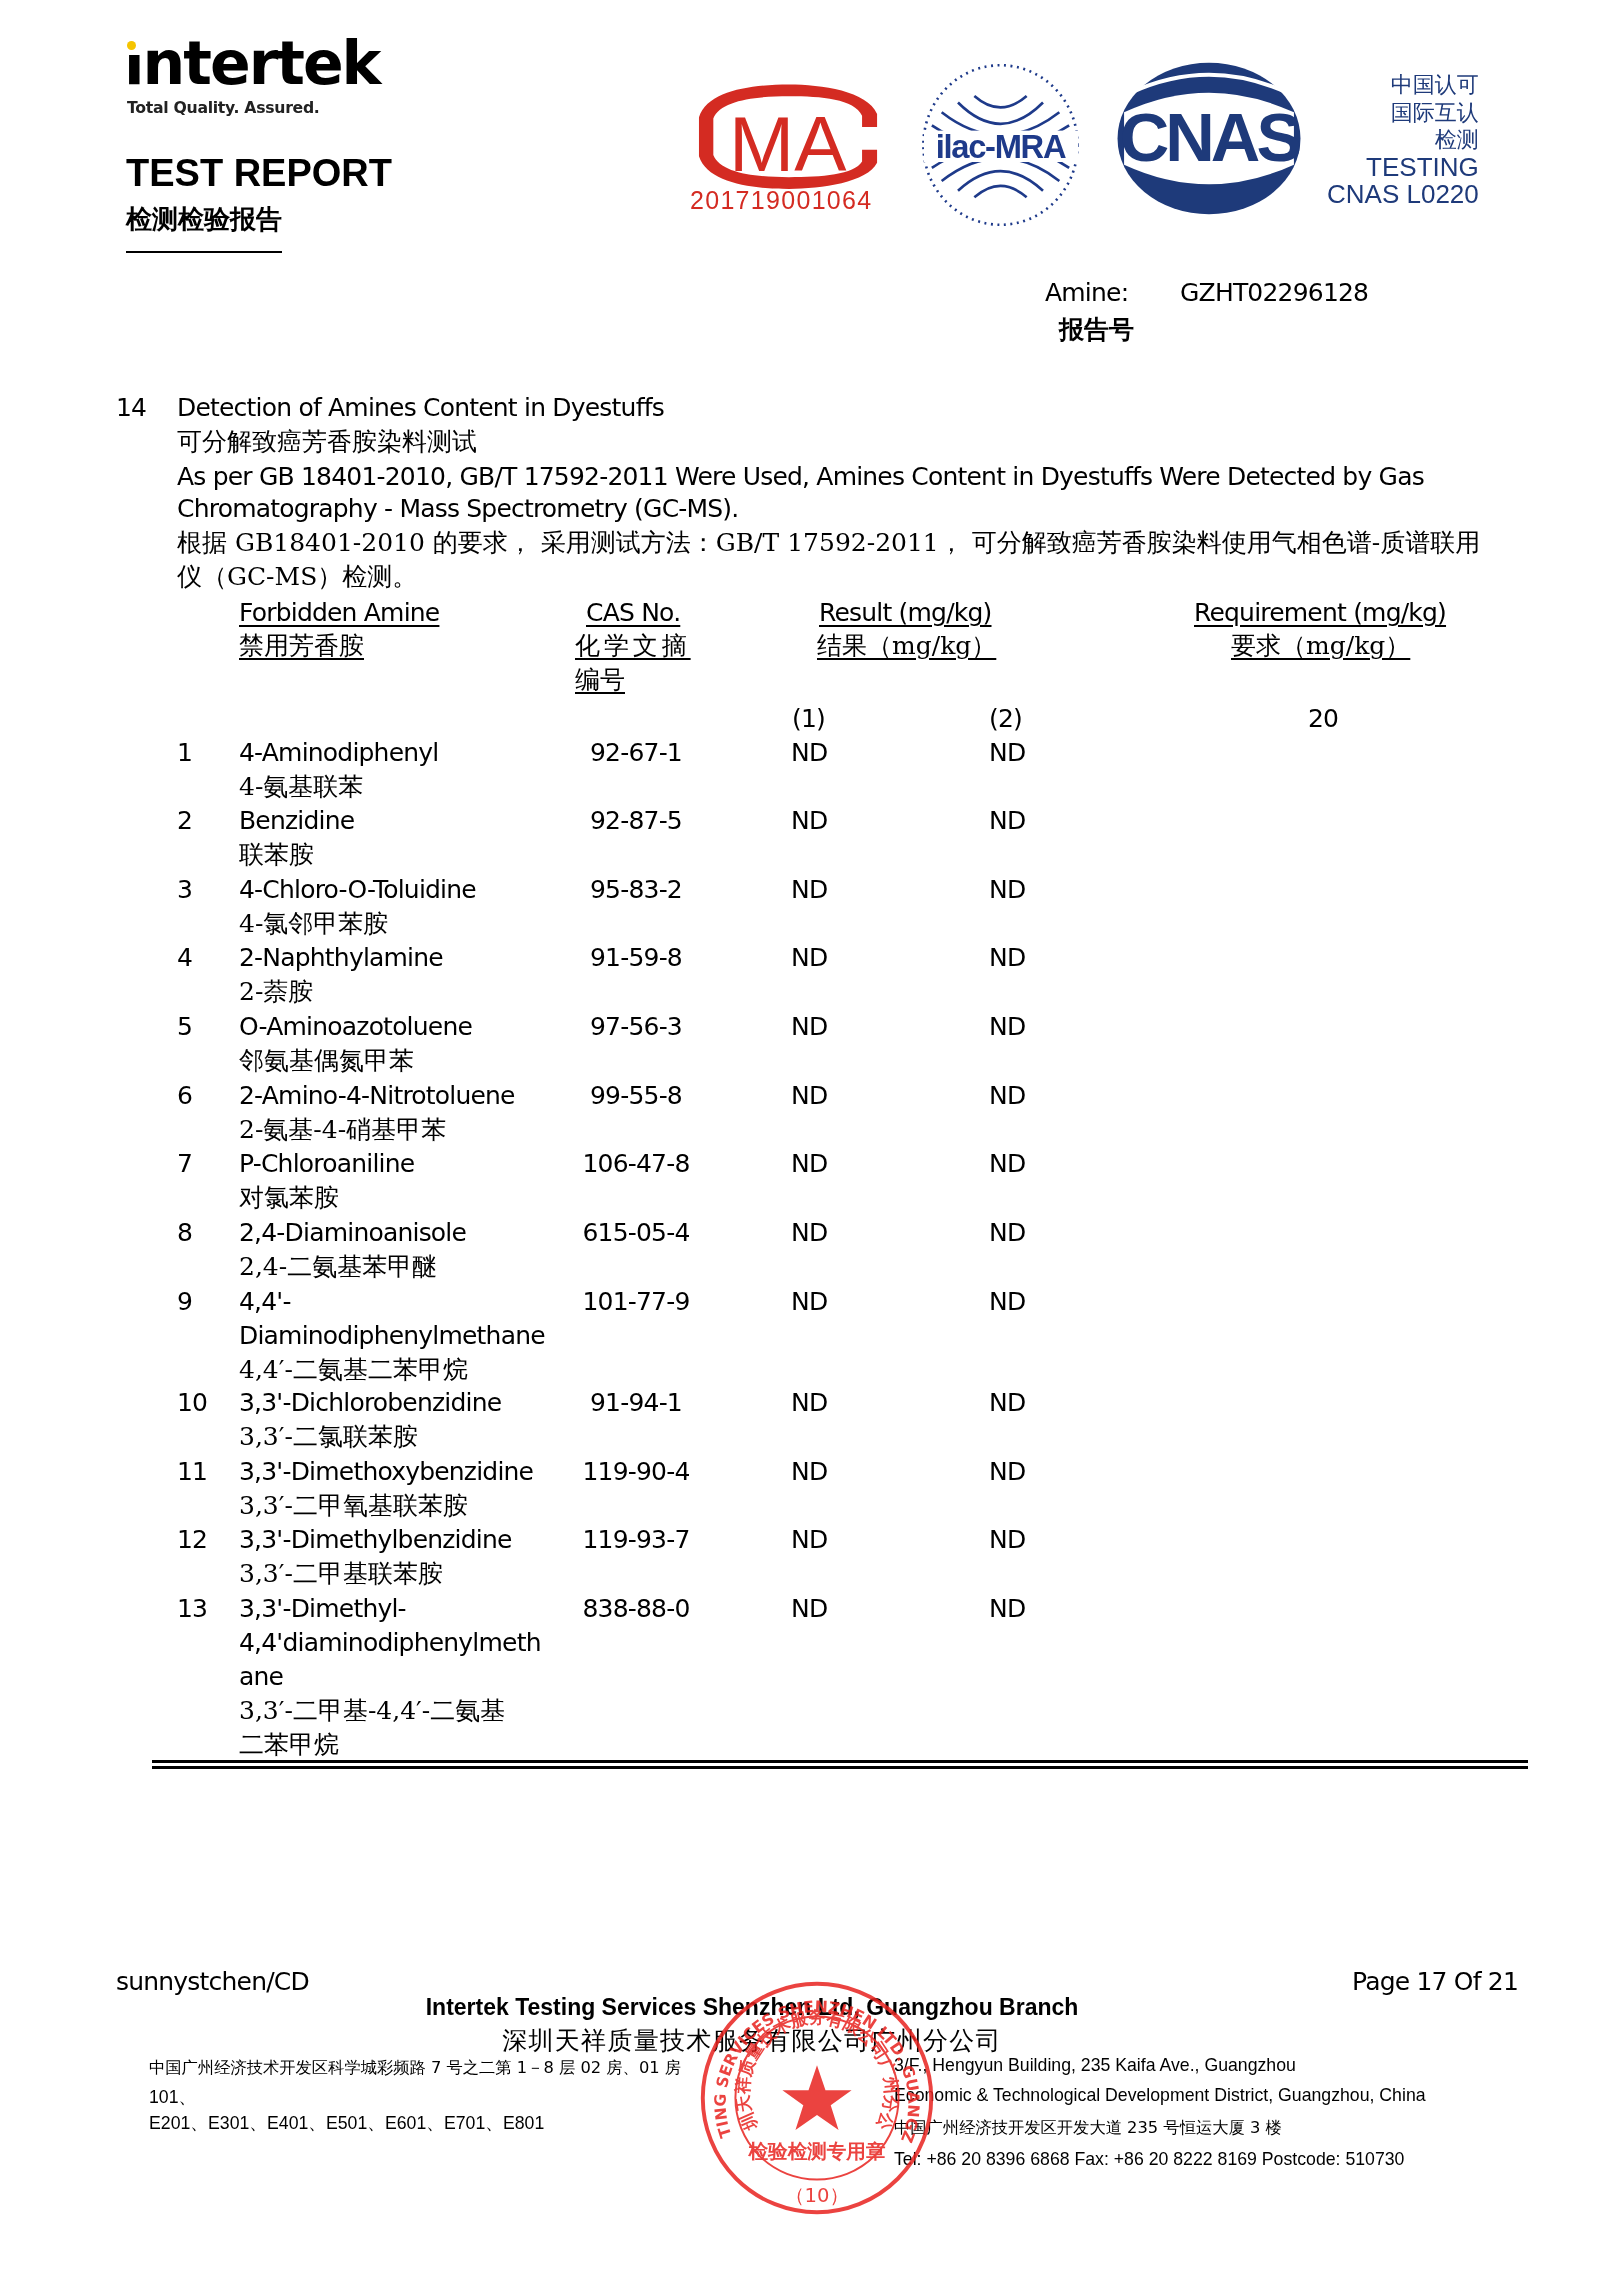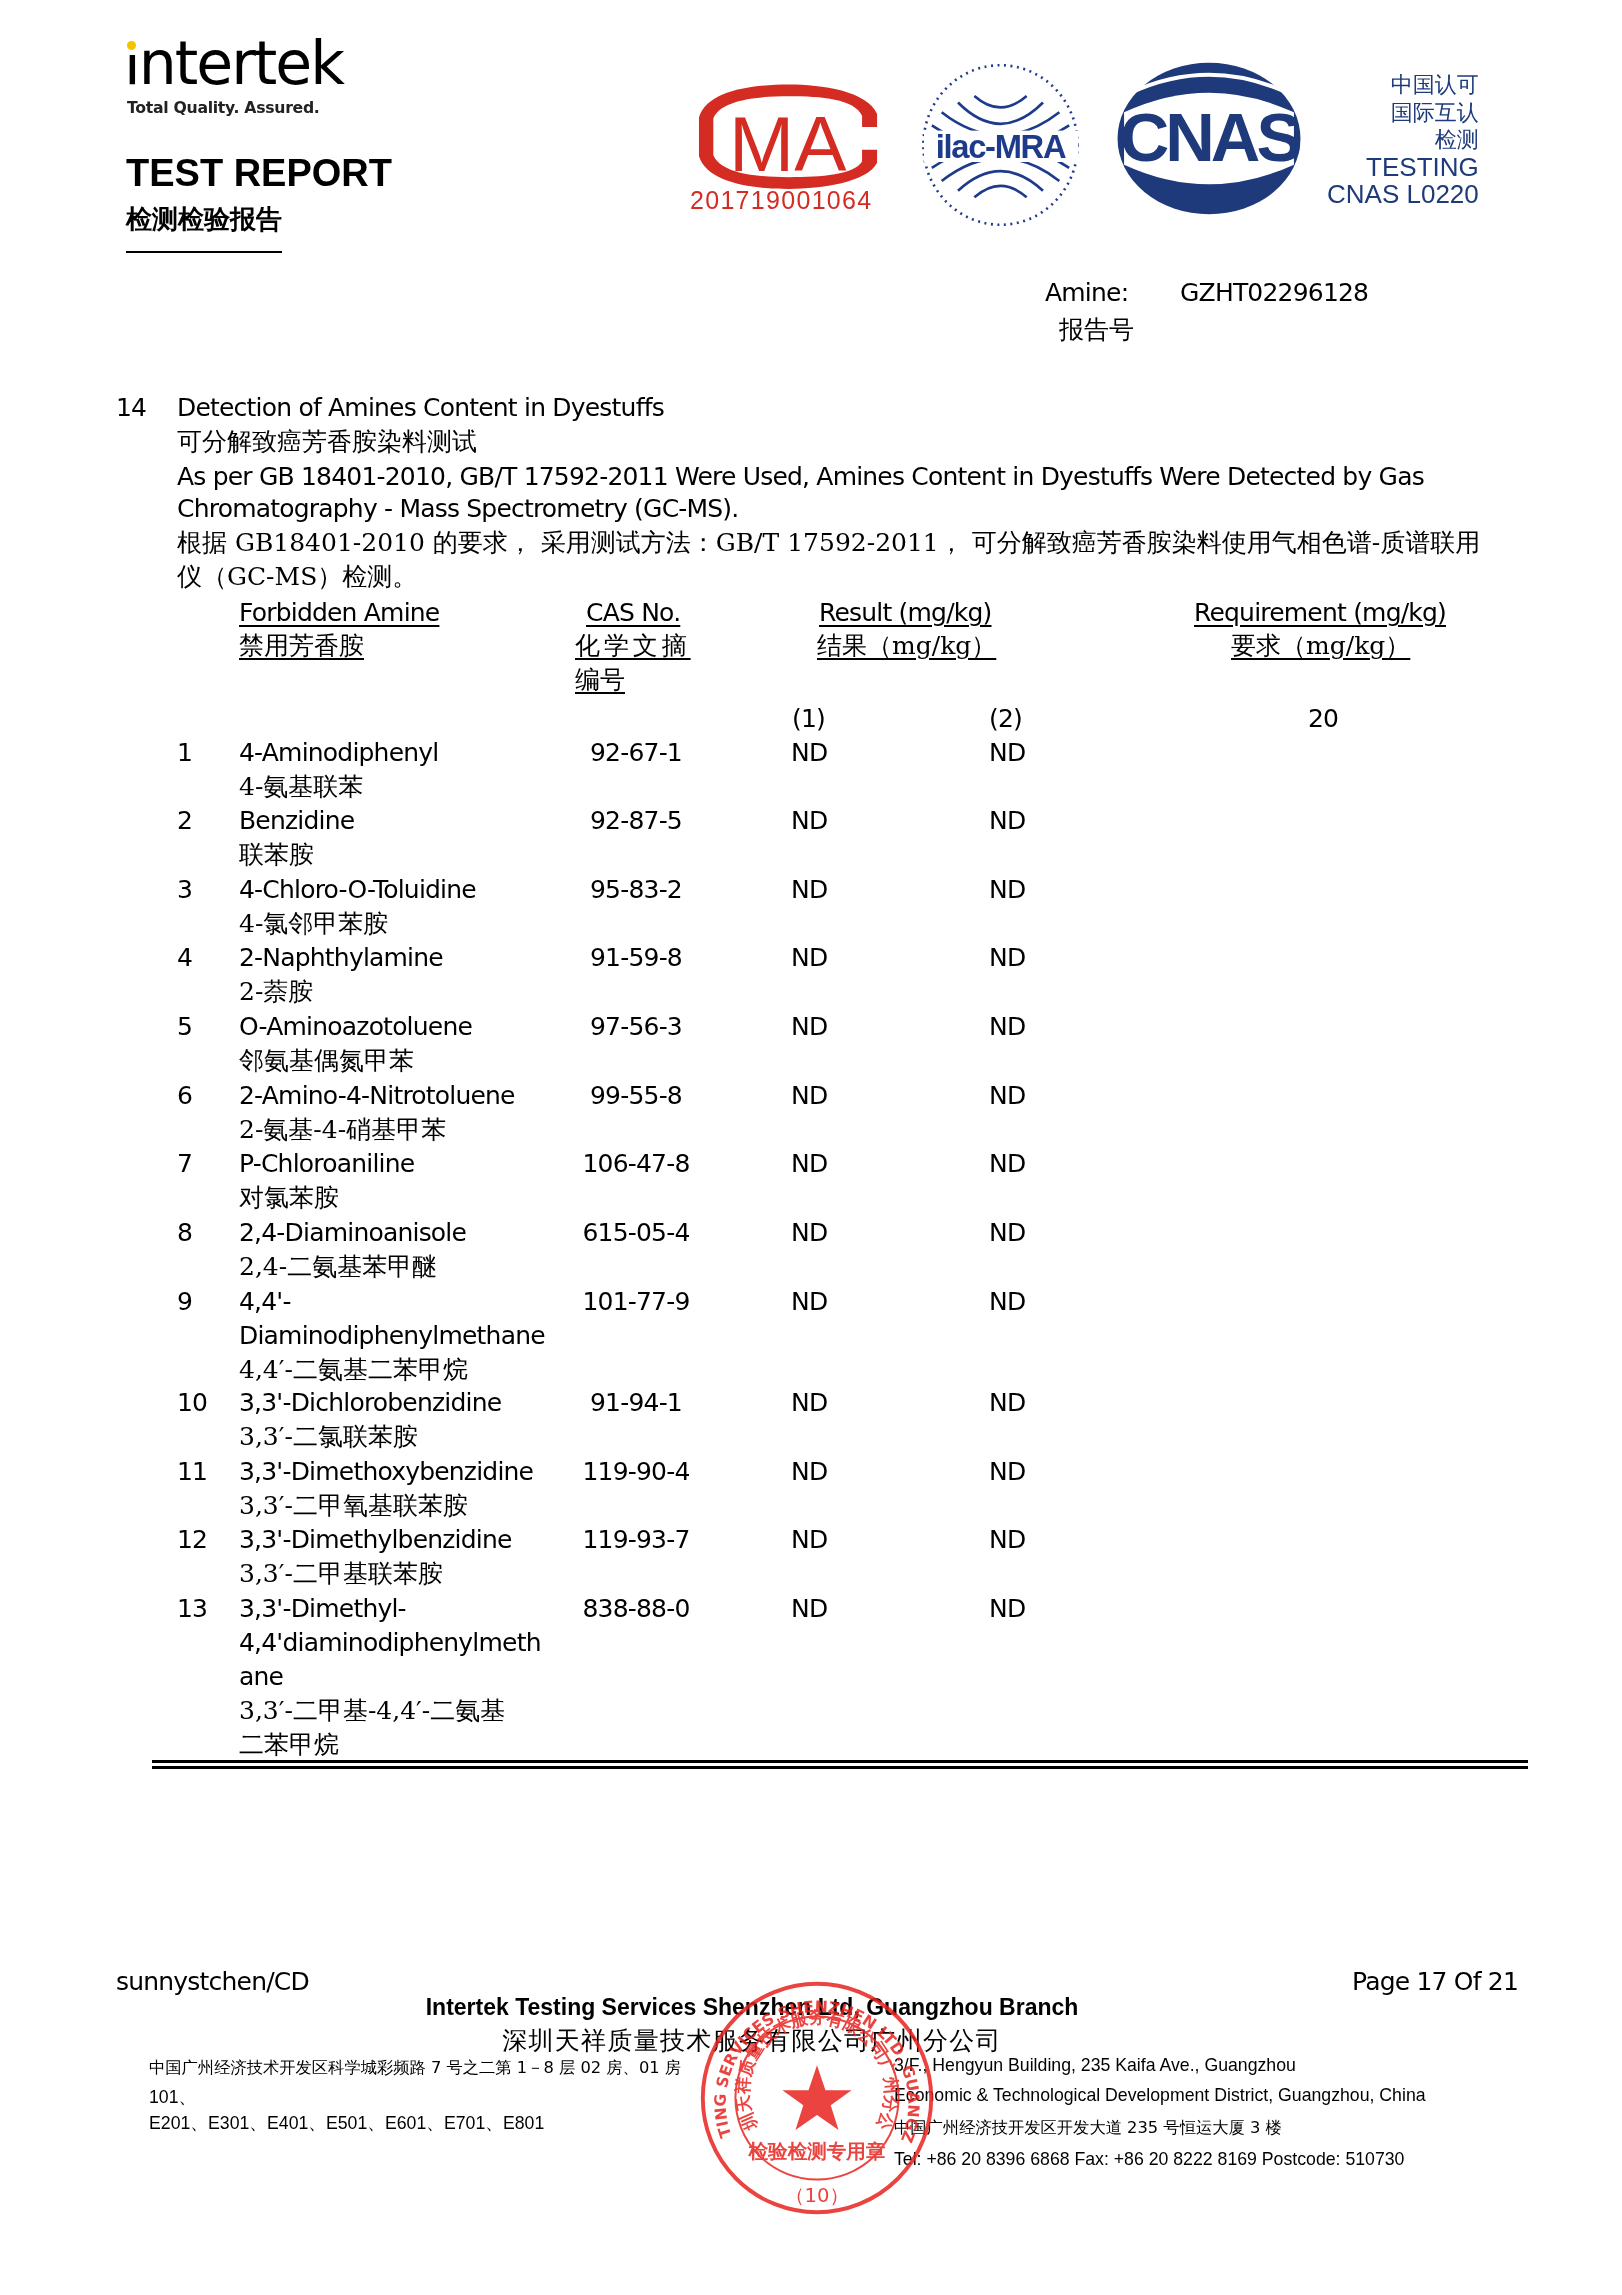--- a/index.html
+++ b/index.html
@@ -4,41 +4,41 @@
 <style>
   html, body { margin:0; padding:0; background:#ffffff; }
   body { width:1622px; height:2295px; position:relative; overflow:hidden;
          font-family:"DejaVu Sans", sans-serif; color:#000; }
   .abs { position:absolute; white-space:nowrap; }
   .t40 { font-size:25px; line-height:34px; font-family:"DejaVu Sans", sans-serif; letter-spacing:-0.8px; }
   .cn  { font-family:"DejaVu Serif", serif; font-size:25px; line-height:34px; letter-spacing:0px; }
   .u   { text-decoration:underline; text-underline-offset:3.9px; text-decoration-thickness:2px; }
 
   
-  #logo-word { left:124px; top:31px; font-size:60px; font-weight:normal; letter-spacing:-2px; font-family:"DejaVu Sans", sans-serif; line-height:65px; }
+  #logo-word { left:124px; top:31px; font-size:60px; font-weight:bold; letter-spacing:-2px; font-family:"DejaVu Sans", sans-serif; line-height:65px; }
   #logo-dot { left:127px; top:41px; width:9.2px; height:9.2px; border-radius:50%; background:#f5c400; }
   #logo-dot-mask { left:126px; top:38px; width:14.4px; height:17px; background:#fff; }
   #logo-tag { left:127px; top:98px; font-size:15.7px; font-weight:bold; color:#222; letter-spacing:-0.3px; font-family:"DejaVu Sans", sans-serif; }
   #report-title { left:126px; top:152px; font-size:38px; font-weight:bold; font-family:"Liberation Sans", sans-serif; }
   #report-title-cn { left:126px; top:203px; font-size:26px; font-weight:bold; font-family:"DejaVu Sans", sans-serif; border-bottom:2.6px solid #000; padding-bottom:15px; line-height:33px; }
 
   
   #cma { left:691px; top:78px; width:196px; height:137px; }
   #cma-num { left:690px; top:186px; font-size:25px; color:#d42b22; font-family:"Liberation Sans", sans-serif; letter-spacing:1.3px; }
   
   #ilac { left:912px; top:60px; width:177px; height:170px; }
   
   #cnas { left:1111px; top:60px; width:196px; height:157px; }
   #cnas-text { left:1327px; top:71px; color:#1e3a7a; font-family:"Liberation Sans", sans-serif; font-size:26px; line-height:27.5px;text-align:right; }
   #cnas-text .cnl { font-family:"DejaVu Serif", serif; font-size:22px; line-height:27.5px; }
 
   
   #num-label { left:1045px; top:276px; }
   #num-value { left:1180px; top:276px; }
-  #num-cn { left:1059px; top:313px; }
+  #num-cn { left:1059px; top:313px;font-weight:bold; }
 
   
   #sec-num { left:116px; top:391px; }
   #sec-title { left:177px; top:391px; }
   #sec-title-cn { left:177px; top:425px; }
   #sec-desc1 { left:177px; top:460px; }
   #sec-desc2 { left:177px; top:492px; }
   #sec-desc-cn1 { left:177px; top:526px; }
   #sec-desc-cn2 { left:177px; top:560px; }
 

